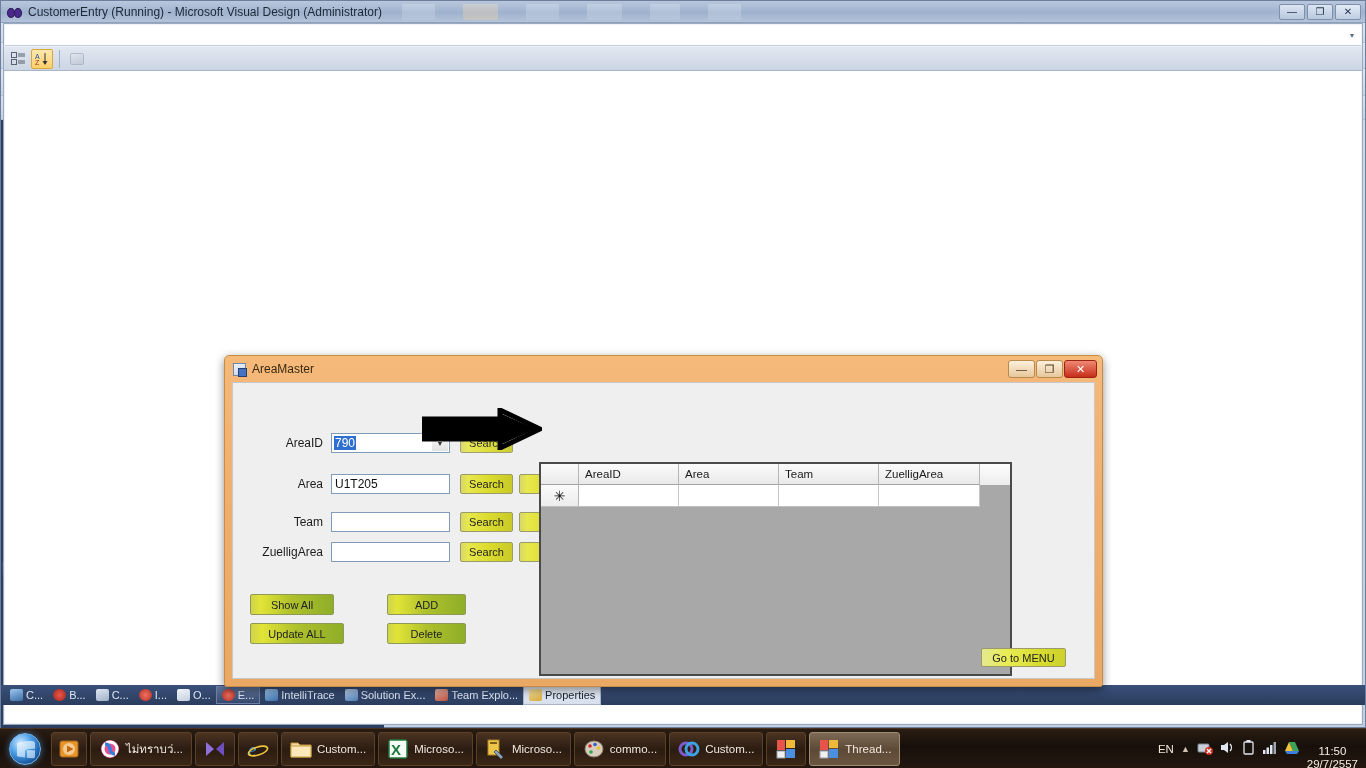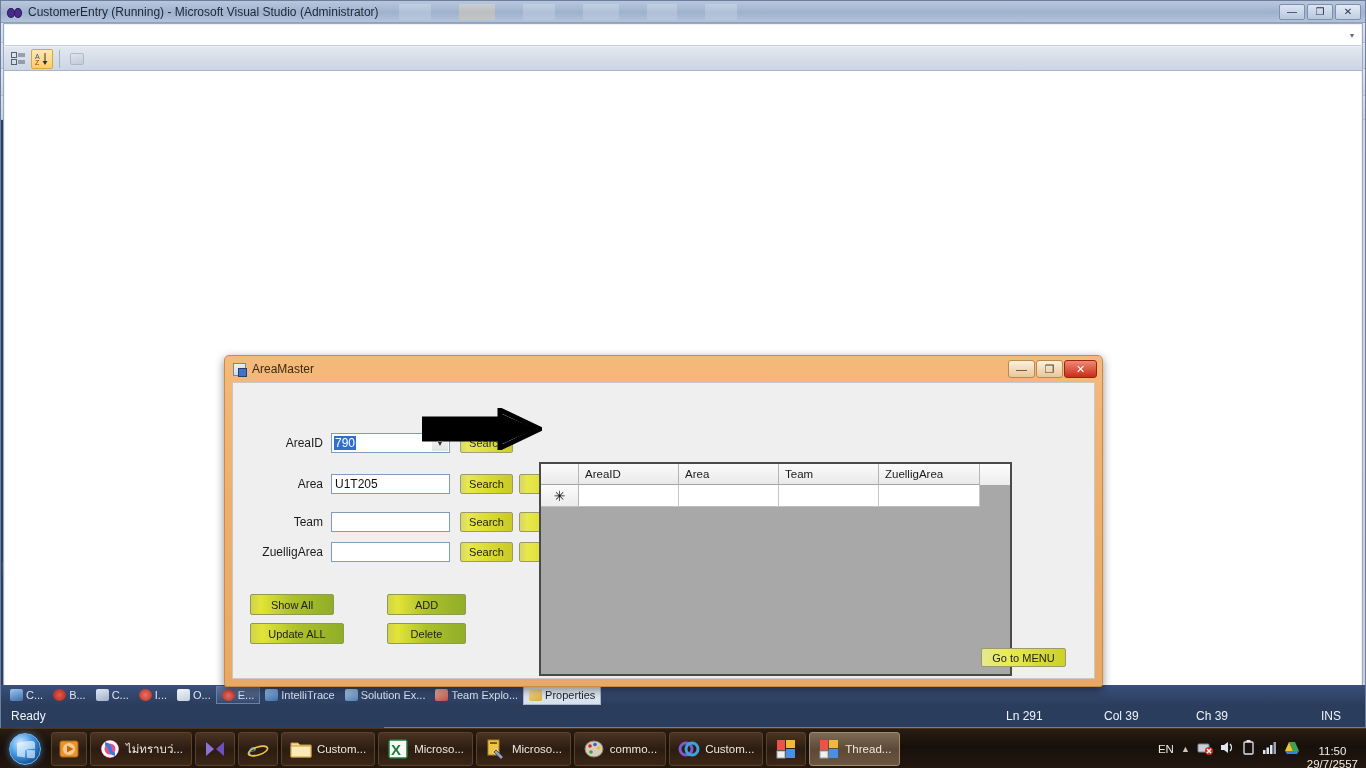--- a/index.html
+++ b/index.html
@@ -367,21 +367,21 @@
   #tray{ margin-left:auto; display:flex;align-items:center;gap:7px;padding-right:8px;color:#efe7dc;font-size:11.5px; }
   #tray-clock{ text-align:center;line-height:13px;font-size:11.5px;color:#f4ece1;margin-top:18px; }
 </style>
 </head>
 <body>
 
 <div id="vs-window">
 
   <div id="vs-titlebar">
     <span class="vs-logo"></span>
-    <span id="vs-title-text">CustomerEntry (Running) - Microsoft Visual Studio (Administrator)</span>
+    <span id="vs-title-text">CustomerEntry (Running) - Microsoft Visual Design (Administrator)</span>
     <div id="vs-ghost-tabs">
       <span class="ghost-tab">&nbsp;&nbsp;&nbsp;&nbsp;&nbsp;&nbsp;</span>
       <span class="ghost-tab hl">&nbsp;&nbsp;&nbsp;&nbsp;&nbsp;&nbsp;&nbsp;</span>
       <span class="ghost-tab">&nbsp;&nbsp;&nbsp;&nbsp;&nbsp;&nbsp;</span>
       <span class="ghost-tab">&nbsp;&nbsp;&nbsp;&nbsp;&nbsp;&nbsp;&nbsp;</span>
       <span class="ghost-tab">&nbsp;&nbsp;&nbsp;&nbsp;&nbsp;</span>
       <span class="ghost-tab">&nbsp;&nbsp;&nbsp;&nbsp;&nbsp;&nbsp;</span>
     </div>
     <div id="vs-win-ctrl">
       <div class="wbtn">—</div>
@@ -754,27 +754,20 @@
     <div class="dk">
         <span class="dkico" style="background:linear-gradient(160deg,#f0b8ac,#b9503d);"></span>
         <span>Team Explo...</span>
       </div>
     <div class="dk prop">
         <span class="dkico" style="background:linear-gradient(160deg,#fbe7a8,#d7a93a);"></span>
         <span>Properties</span>
       </div>
   </div>
 
-  <div id="status-bar">
-    <span id="status-ready">Ready</span>
-    <span class="stat" style="left:1005px;">Ln 291</span>
-    <span class="stat" style="left:1103px;">Col 39</span>
-    <span class="stat" style="left:1195px;">Ch 39</span>
-    <span class="stat" style="left:1320px;">INS</span>
-  </div>
 </div>
 
 <div id="areamaster-dialog">
   <div id="dlg-titlebar">
     <span id="dlg-icon"></span>
     <span id="dlg-title">AreaMaster</span>
     <div id="dlg-winctrl">
       <div class="dwbtn">—</div>
       <div class="dwbtn">❐</div>
       <div class="dwbtn close">✕</div>

